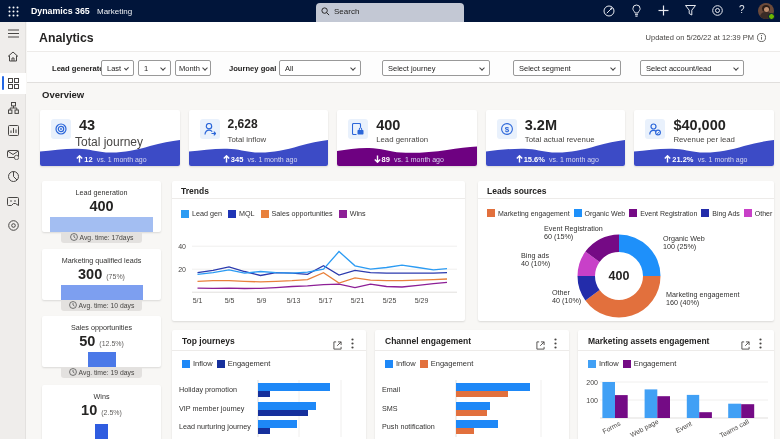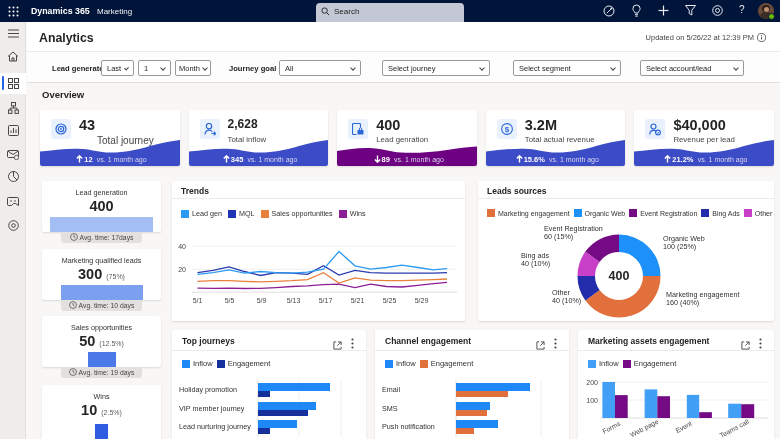--- a/index.html
+++ b/index.html
@@ -152,21 +152,21 @@
 
 <div class="abs" style="left:40px;top:110px;width:734px;height:56px;display:flex;gap:9px">
 <div style="position:relative;flex:1;background:#fff;border-radius:2px;box-shadow:0 1px 2px rgba(0,0,0,.12);overflow:hidden">
   <div class="abs" style="left:11px;top:9px;width:20px;height:20px;background:#e9f1fc;border-radius:3px"></div>
   <svg class="abs" style="left:15px;top:13px" width="12" height="13" viewBox="0 0 12 13">
         <circle cx="6" cy="6" r="5" fill="none" stroke="#2b66d9" stroke-width="1.2"></circle>
         <circle cx="6" cy="6" r="2.7" fill="none" stroke="#2b66d9" stroke-width="1.2"></circle>
         <circle cx="6" cy="6" r="0.9" fill="#2b66d9"></circle>
       </svg>
   <div class="abs" style="left:39px;top:7px;font-size:14.5px;font-weight:700;color:#252423">43</div>
-  <div class="abs" style="left:57px;top:25px;font-size:10px;color:#484644">Total journey</div>
+  <div class="abs" style="left:35px;top:25px;font-size:12px;color:#484644">Total journey</div>
   <svg class="abs" style="left:0;top:0" width="143" height="56" viewBox="0 0 143 56" preserveAspectRatio="none">
         <path d="M0,41.5 C12,40.2 26,38.4 38,38.7 C50,39 56,41.6 66,42.4 C80,43.4 95,40.5 110,36 C122,32.4 134,30.6 143,29.5 L143,56 L0,56 Z" fill="#3c4bc6"></path>
       </svg>
   <div class="abs" style="left:0;top:44.5px;width:143px;text-align:center;font-size:7.5px;color:#fff"><svg width="7" height="8" viewBox="0 0 7 8" style="vertical-align:-1px;margin-right:1px">
           <path d="M3.5 7.5 V1.2 M0.8 3.6 L3.5 0.8 L6.2 3.6" fill="none" stroke="#fff" stroke-width="1.4"></path>
         </svg><b>12</b>&nbsp; <span style="color:#d8d8ef;font-size:7px">vs. 1 month ago</span></div>
 </div>
 <div style="position:relative;flex:1;background:#fff;border-radius:2px;box-shadow:0 1px 2px rgba(0,0,0,.12);overflow:hidden">
   <div class="abs" style="left:11px;top:9px;width:20px;height:20px;background:#e9f1fc;border-radius:3px"></div>
   <svg class="abs" style="left:15px;top:13px" width="12" height="13" viewBox="0 0 12 13">

